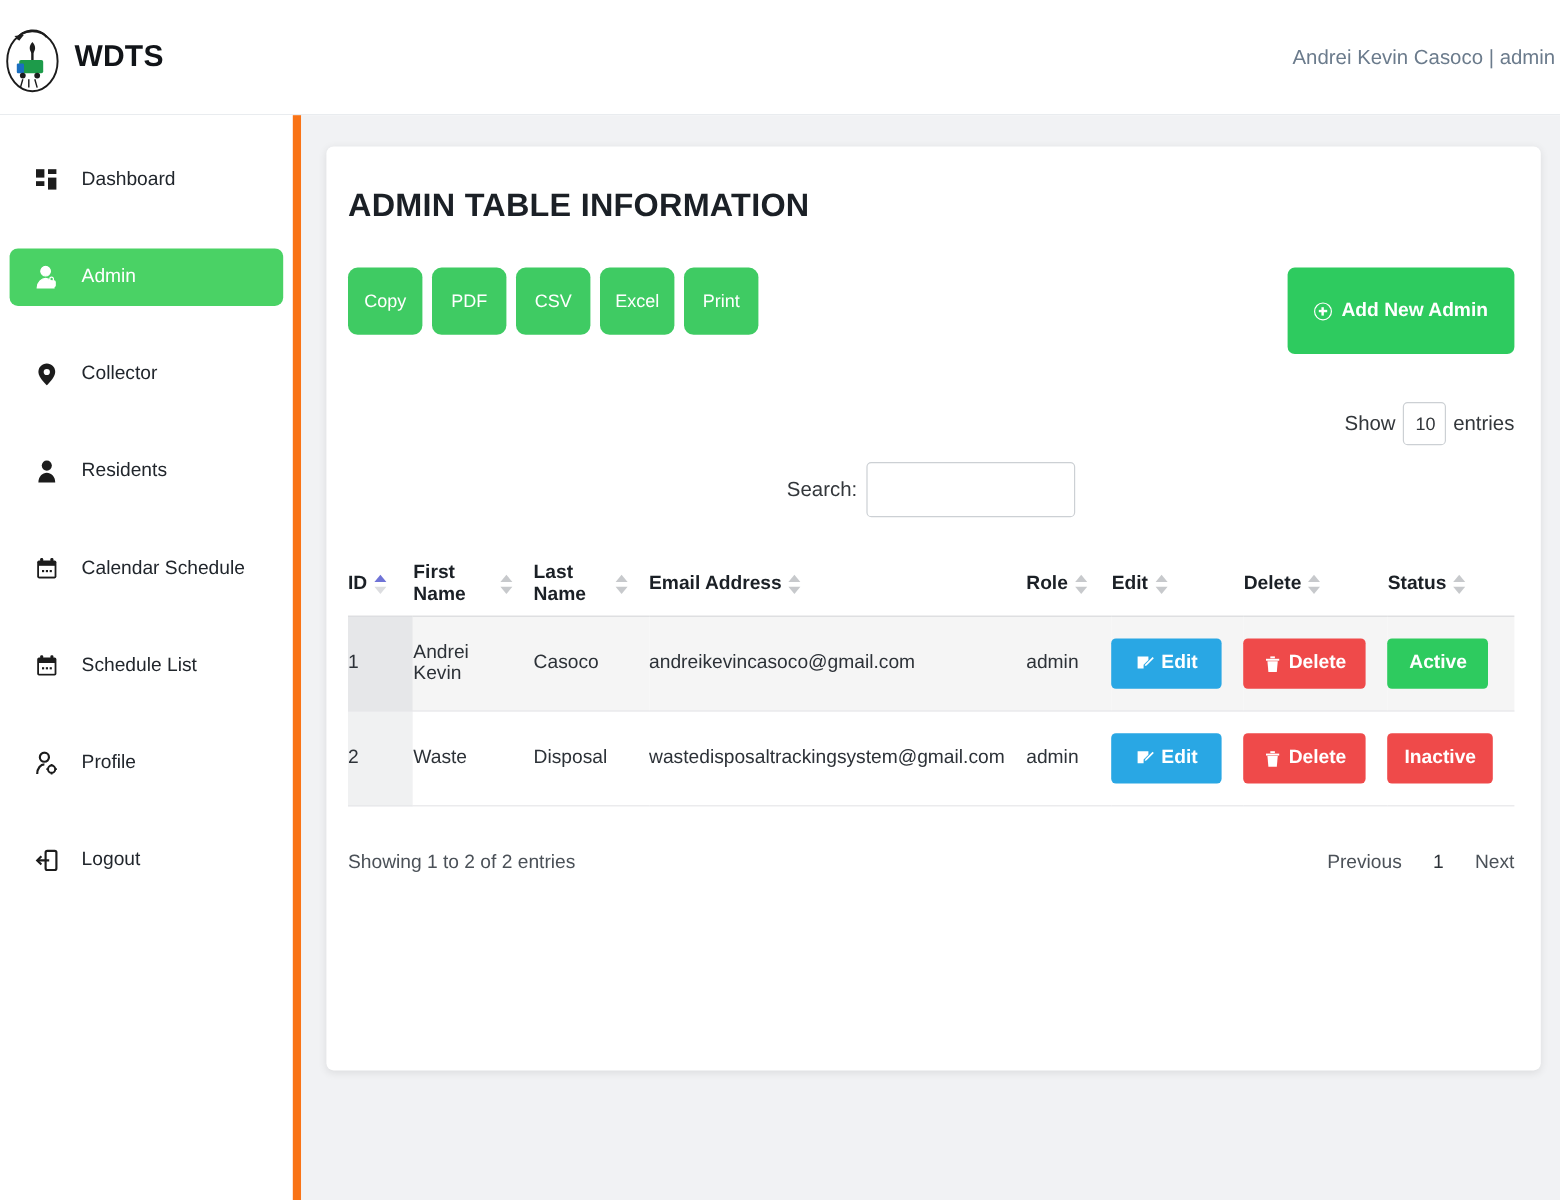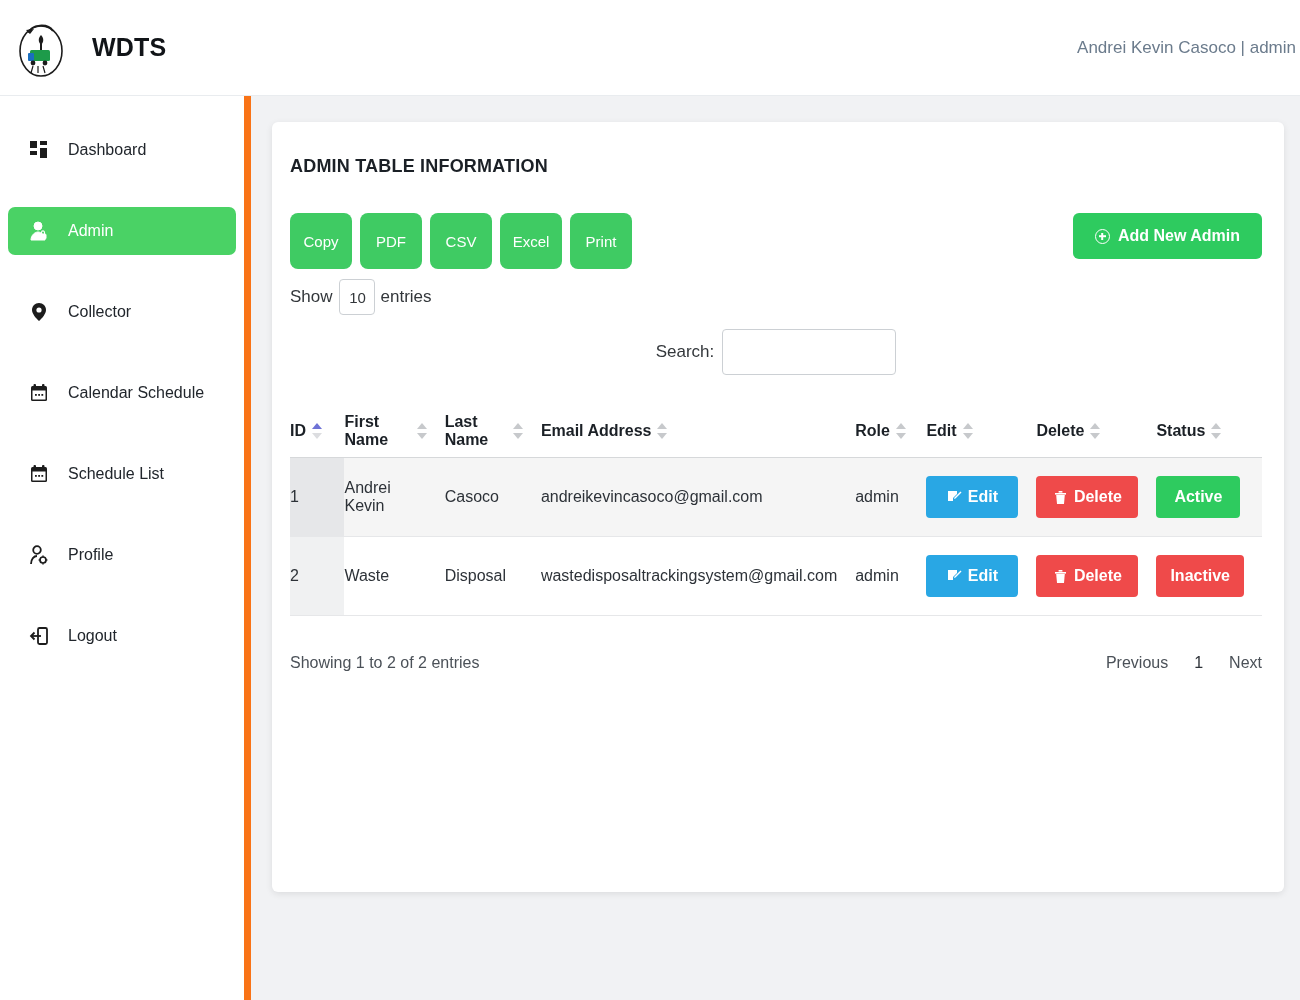--- a/index.html
+++ b/index.html
@@ -11,21 +11,21 @@
   }
 
   
   .topbar {
     position: absolute; top: 0; left: 0;
     width: 1300px; height: 96px;
     background: #ffffff;
     border-bottom: 1px solid #e9ecef;
     display: flex; align-items: center;
   }
-  .brand { display: flex; align-items: center; gap: 24px; padding-left: 14px; }
+  .brand { display: flex; align-items: center; gap: 8px; }
   .logo-wrap { width: 54px; height: 66px; display: flex; align-items: center; justify-content: center; }
   .brand-name {
     font-size: 25px; font-weight: bold; color: #111418; letter-spacing: .2px;
   }
   .user-info {
     margin-left: auto; padding-right: 4px;
     font-size: 17px; color: #6b7b8c;
   }
 
   
@@ -59,56 +59,56 @@
   }
   .card {
     width: 1012px; height: 770px;
     background: #ffffff;
     border-radius: 6px;
     box-shadow: 0 2px 7px rgba(0,0,0,.09);
     padding: 34px 22px 0 18px;
     position: relative;
   }
   .card-title {
-    font-size: 18px; font-weight: bold; color: #1b2026;
+    font-size: 27px; font-weight: bold; color: #1b2026;
     letter-spacing: .2px; margin-bottom: 36px;
   }
 
   
   .tools-row { display: flex; align-items: flex-start; }
   .export-group { display: flex; gap: 8px; }
   .btn-export {
     background: #3fcb63; color: #ffffff;
     border: none; border-radius: 8px;
     font-size: 15px; font-family: inherit;
     padding: 0 4px; height: 56px; min-width: 62px;
     cursor: pointer;
   }
   .btn-add {
     margin-left: auto;
     background: #2ecb5f; color: #ffffff;
     border: none; border-radius: 6px;
     font-size: 16px; font-family: inherit; font-weight: bold;
-    height: 46px; padding: 0 22px;
+    height: 72px; padding: 0 22px;
     display: flex; align-items: center; gap: 8px;
     cursor: pointer;
   }
   .plus-circle {
     width: 15px; height: 15px; border: 1.6px solid #fff; border-radius: 50%;
     position: relative; flex: 0 0 15px;
   }
   .plus-circle::before, .plus-circle::after {
     content: ""; position: absolute; background: #fff;
   }
   .plus-circle::before { left: 50%; top: 3px; bottom: 3px; width: 1.6px; transform: translateX(-50%); }
   .plus-circle::after { top: 50%; left: 3px; right: 3px; height: 1.6px; transform: translateY(-50%); }
 
   
   .length-row {
-    margin-top: 10px; display: flex; justify-content: flex-start;
+    margin-top: 40px; display: flex; justify-content: flex-end;
     align-items: center; font-size: 17px; color: #33373b;
   }
   .length-select {
     width: 36px; height: 36px; margin: 0 6px;
     border: 1px solid #ccd0d4; border-radius: 4px;
     background: #fff; font-family: inherit; font-size: 15px;
     text-align: center; color: #33373b;
     appearance: none; -webkit-appearance: none;
     padding-left: 2px;
   }
@@ -237,20 +237,29 @@
   <div class="nav-item">
     <span class="nav-icon">
       <svg width="20" height="20" viewBox="0 0 20 20">
           <path d="M10 1 C6 1 3 4 3 8 c0 5 7 11 7 11 s7 -6 7 -11 c0 -4 -3 -7 -7 -7 z" fill="#1c1c1c"></path>
           <circle cx="10" cy="8" r="2.6" fill="#ffffff"></circle>
         </svg>
     </span>
     <span class="nav-label">Collector</span>
   </div>
 
+  <div class="nav-item">
+    <span class="nav-icon">
+      <svg width="20" height="20" viewBox="0 0 20 20">
+          <circle cx="10" cy="5" r="4.2" fill="#1c1c1c"></circle>
+          <path d="M3 19 c0 -5 3.5 -8 7 -8 c3.5 0 7 3 7 8 z" fill="#1c1c1c"></path>
+        </svg>
+    </span>
+    <span class="nav-label">Residents</span>
+  </div>
 
   <div class="nav-item">
     <span class="nav-icon">
       <svg width="20" height="20" viewBox="0 0 20 20">
           <rect x="2" y="3" width="16" height="15" rx="1.5" fill="#1c1c1c"></rect>
           <rect x="3.5" y="7.5" width="13" height="9" fill="#ffffff"></rect>
           <rect x="4.5" y="1" width="2.5" height="4" rx="1" fill="#1c1c1c"></rect>
           <rect x="13" y="1" width="2.5" height="4" rx="1" fill="#1c1c1c"></rect>
           <rect x="6" y="11" width="1.8" height="1.8" fill="#1c1c1c"></rect>
           <rect x="9.2" y="11" width="1.8" height="1.8" fill="#1c1c1c"></rect>

